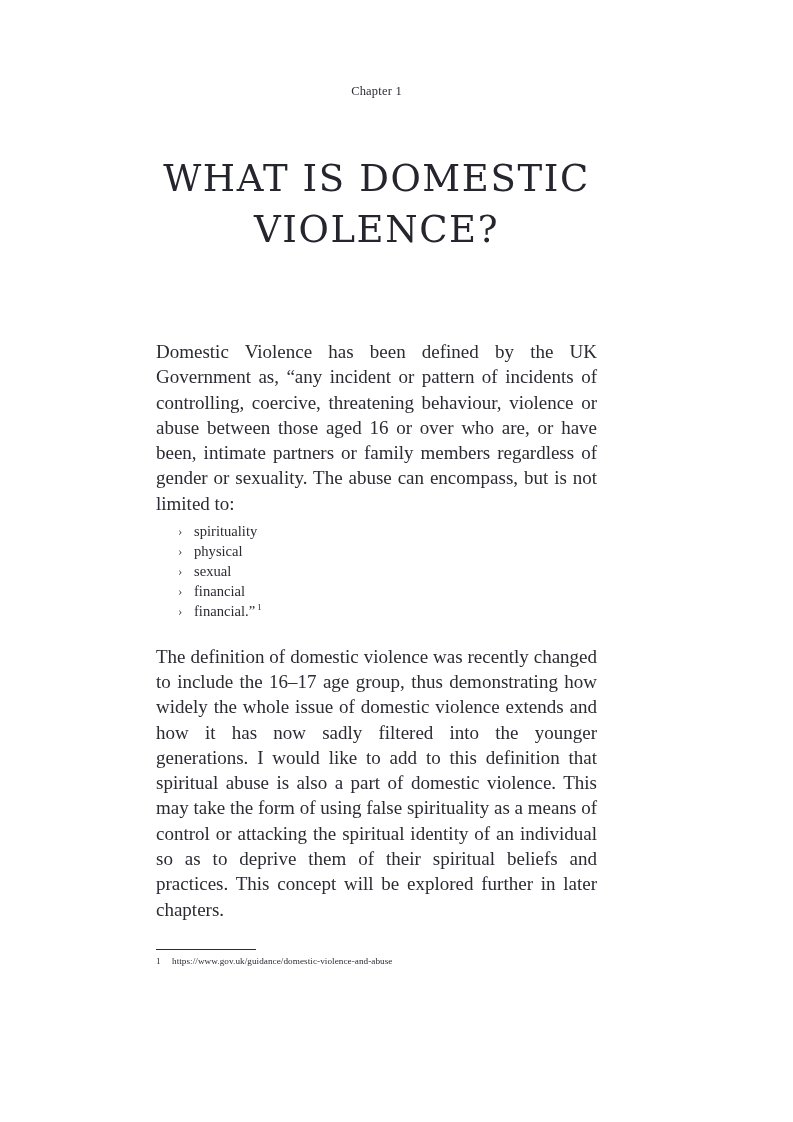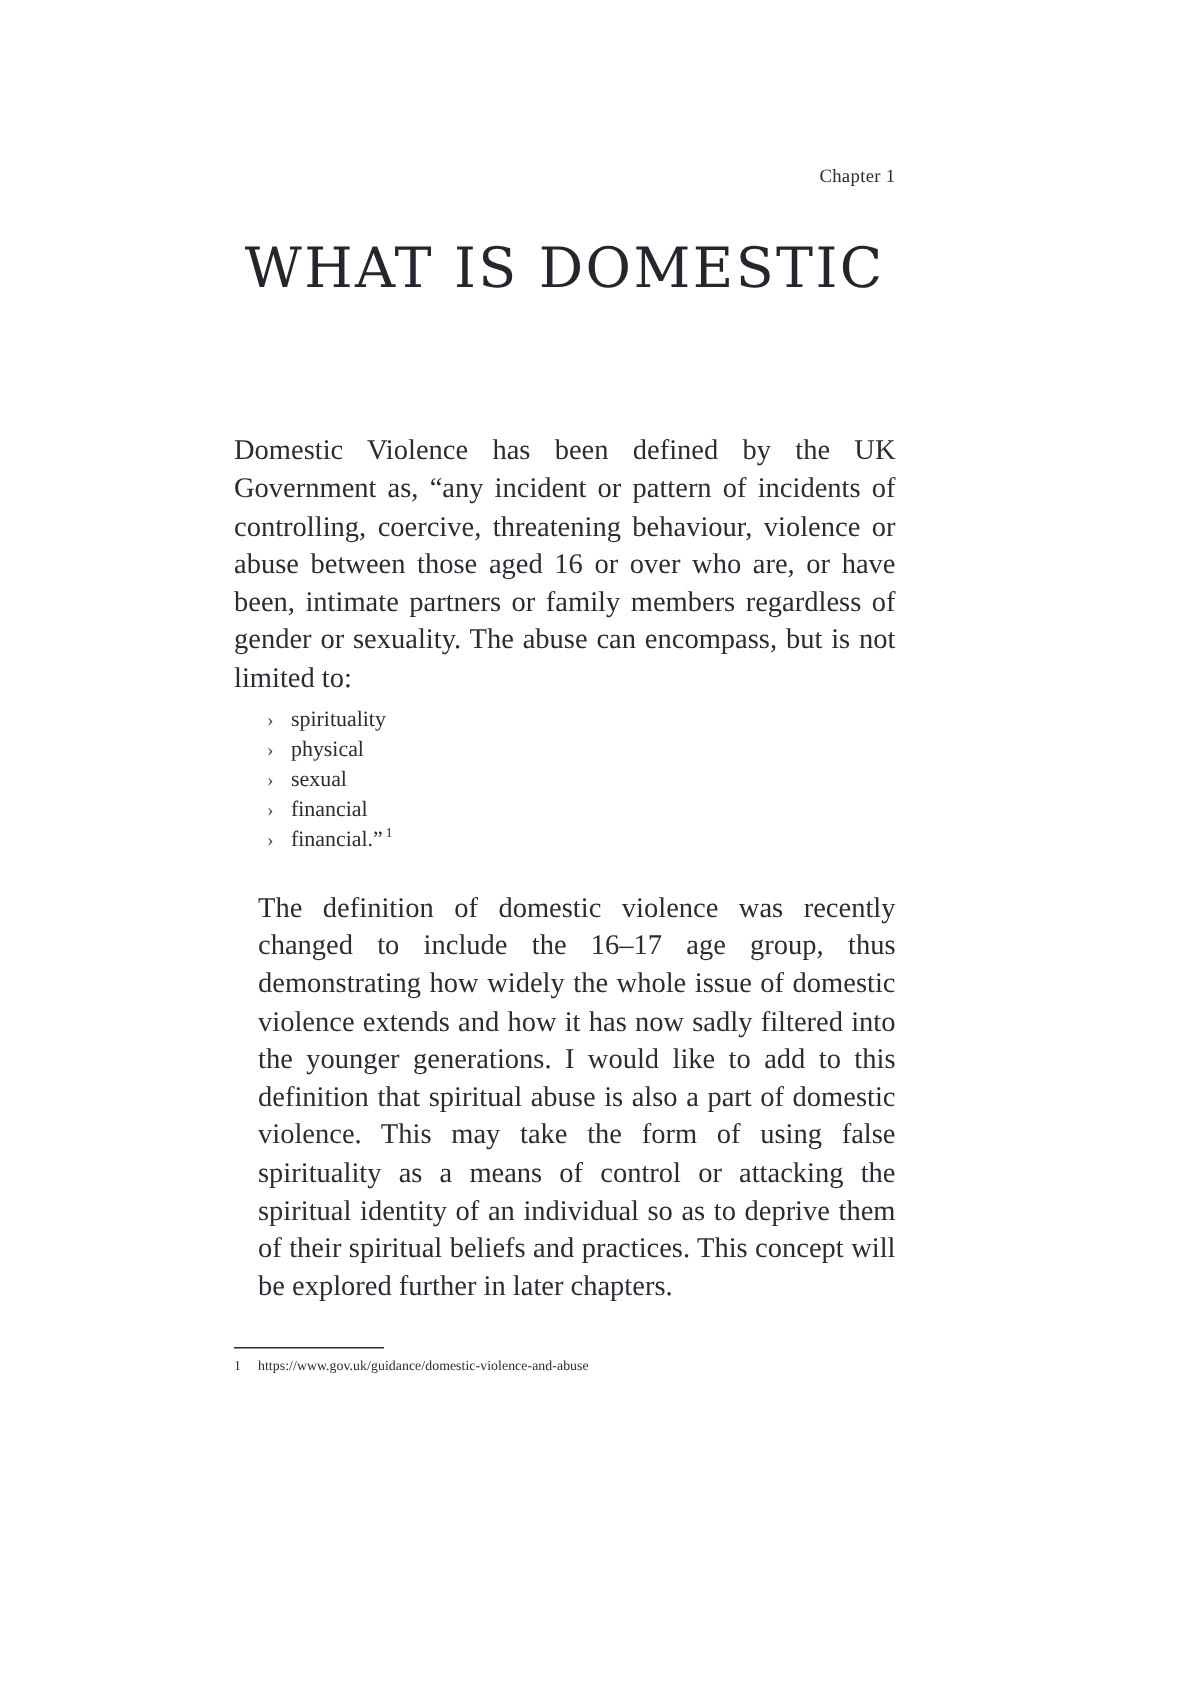--- a/index.html
+++ b/index.html
@@ -23,31 +23,31 @@
   
   .content {
     position: absolute;
     left: 156px;
     top: 0;
     width: 441px;
   }
 
   
   .chapter-label {
-    margin-top: 110px;
-    text-align: right;
+    margin-top: 84px;
+    text-align: center;
     font-size: 12.5px;
     letter-spacing: 0.2px;
     color: #2b2b33;
     line-height: 1.2;
   }
 
   
   .doc-title {
-    margin-top: 28px;
+    margin-top: 54px;
     text-align: center;
     font-family: "DejaVu Serif", "Liberation Serif", serif;
     font-size: 37px;
     font-weight: 400;
     letter-spacing: 1.6px;
     line-height: 1.38;
     color: #25252e;
     font-variant: small-caps;
   }
   .doc-title .tline { display: block; white-space: nowrap; }
@@ -56,21 +56,21 @@
   .para {
     text-align: justify;
     text-justify: inter-word;
     font-size: 19px;
     line-height: 1.33;
     color: #2b2b33;
     margin: 0;
     hyphens: none;
   }
   .para-1 { margin-top: 84px; }
-  .para-2 { margin-top: 22px; margin-left: 16px; }
+  .para-2 { margin-top: 22px; }
 
   
   .bullet-list {
     list-style: none;
     margin: 6px 0 0 0;
     padding: 0;
   }
   .bullet-list li {
     position: relative;
     padding-left: 38px;
@@ -122,20 +122,21 @@
 </head>
 <body>
 
 <div class="page">
   <div class="content">
 
     <div class="chapter-label">Chapter 1</div>
 
     <h1 class="doc-title">
       <span class="tline">WHAT IS DOMESTIC</span>
+      <span class="tline">VIOLENCE?</span>
     </h1>
 
     <p class="para para-1">Domestic Violence has been defined by the UK Government as, “any incident or pattern of incidents of controlling, coercive, threatening behaviour, violence or abuse between those aged 16 or over who are, or have been, intimate partners or family members regardless of gender or sexuality. The abuse can encompass, but is not limited to:</p>
 
     <ul class="bullet-list">
       <li>
         <span class="marker">›</span>
         <span>spirituality</span>
       </li>
       <li>

